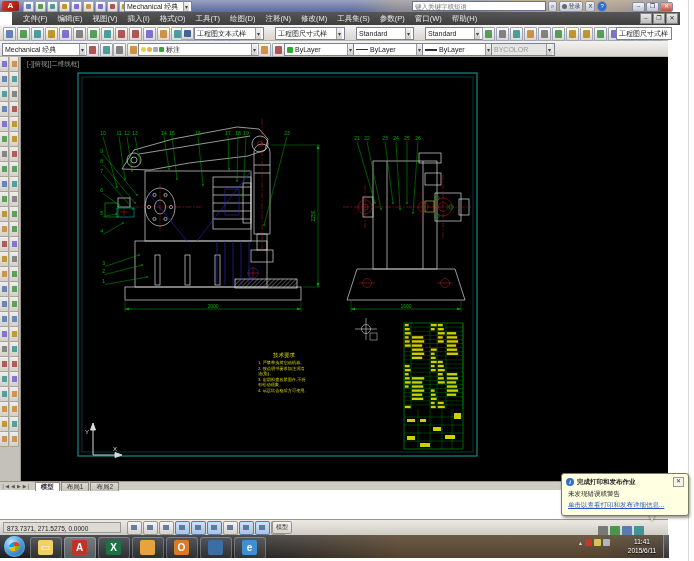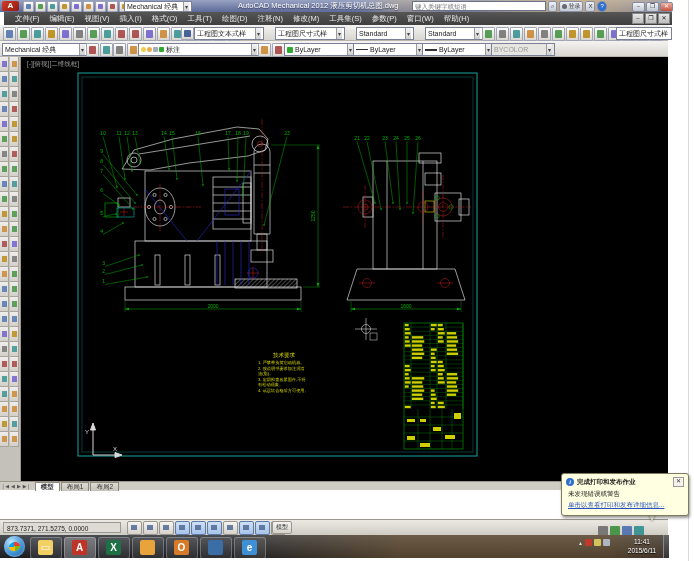--- a/index.html
+++ b/index.html
@@ -22,21 +22,21 @@
   .combo .arw{margin-left:auto;font-size:6px;color:#444;background:linear-gradient(#f4f4f4,#cfcfcf);
     border-left:1px solid #9a9a9a;padding:0 1px;height:100%;display:flex;align-items:center;}
   #qat-title{left:238px;top:1px;color:#fff;font-size:7.5px;text-shadow:0 1px 1px rgba(0,0,0,.5);white-space:nowrap;}
   #infocenter{left:412px;top:1px;height:10px;display:flex;align-items:center;gap:2px;}
   #ic-search{width:128px;height:8px;font-size:6.5px;border:1px solid #6b7288;padding:0 2px;color:#555;}
   .ic-btn{height:9px;background:linear-gradient(#eef1f6,#c3c9d6);border:1px solid #8a90a5;border-radius:2px;
     font-size:6px;color:#333;display:flex;align-items:center;padding:0 2px;gap:1px;}
   .winbtn{width:11px;height:8px;background:linear-gradient(#f2f4f8,#c0c6d4);border:1px solid #848ba0;
     border-radius:2px;font-size:6px;line-height:7px;text-align:center;color:#333;}
   
-  #menubar{left:4px;top:12px;width:668px;height:13px;background:linear-gradient(#565656,#3e3e3e);
+  #menubar{left:12px;top:12px;width:668px;height:13px;background:linear-gradient(#565656,#3e3e3e);
     display:flex;align-items:center;padding-left:6px;box-sizing:border-box;}
   .menu-item{color:#e8e8e8;font-size:7.5px;padding:0 5px;white-space:nowrap;}
   .mdibtn{width:10px;height:9px;background:linear-gradient(#e8e8e8,#bdbdbd);border:1px solid #888;
     font-size:6px;line-height:8px;text-align:center;color:#222;margin-left:1px;}
   
   .toolrow{left:0;width:668px;height:16px;background:linear-gradient(#f4f3f1,#d9d6d0);
     border-bottom:1px solid #b9b5ad;box-sizing:border-box;}
   
   #left-tools{left:0;top:57px;width:21px;height:424px;background:#c4c1ba;border-right:1px solid #9a968e;box-sizing:border-box;}
   .lcol{position:absolute;top:0;width:10px;}
@@ -109,21 +109,20 @@
 
 <div id="stage">
 
   <div id="titlebar" class="abs">
     <div id="acad-logo" class="abs">A</div>
     <div class="abs" id="qat-icons" style="left:22px;top:0;"><div class="tbi" style="width: 9px; height: 9px;"><span style="background: rgb(74, 111, 174);"></span></div><div class="tbi" style="width: 9px; height: 9px;"><span style="background: rgb(60, 143, 60);"></span></div><div class="tbi" style="width: 9px; height: 9px;"><span style="background: rgb(47, 143, 143);"></span></div><div class="tbi" style="width: 9px; height: 9px;"><span style="background: rgb(184, 134, 11);"></span></div><div class="tbi" style="width: 9px; height: 9px;"><span style="background: rgb(106, 90, 205);"></span></div><div class="tbi" style="width: 9px; height: 9px;"><span style="background: rgb(201, 130, 42);"></span></div><div class="tbi" style="width: 9px; height: 9px;"><span style="background: rgb(106, 90, 205);"></span></div><div class="tbi" style="width: 9px; height: 9px;"><span style="background: rgb(163, 59, 59);"></span></div><div class="tbi" style="width: 9px; height: 9px;"><span style="background: rgb(184, 134, 11);"></span></div></div>
     <div class="abs combo" style="left:124px;top:1px;width:62px;height:9px;">
       <span>Mechanical 经典</span>
         <span class="arw">▾</span>
     </div>
-    <div id="qat-title" class="abs">AutoCAD Mechanical 2012  液压剪切机总图.dwg</div>
     <div id="infocenter" class="abs">
       <input id="ic-search" placeholder="键入关键字或短语" style="">
       <div class="ic-btn">⌕</div>
       <div class="ic-btn">
           <span style="width:5px;height:5px;border-radius:50%;background:#667;display:inline-block;"></span>
           <span>登录</span>
         </div>
       <div class="ic-btn">X</div>
       <div class="ic-btn" style="border-radius:50%;background:#2f6fd0;color:#fff;">?</div>
     </div>

